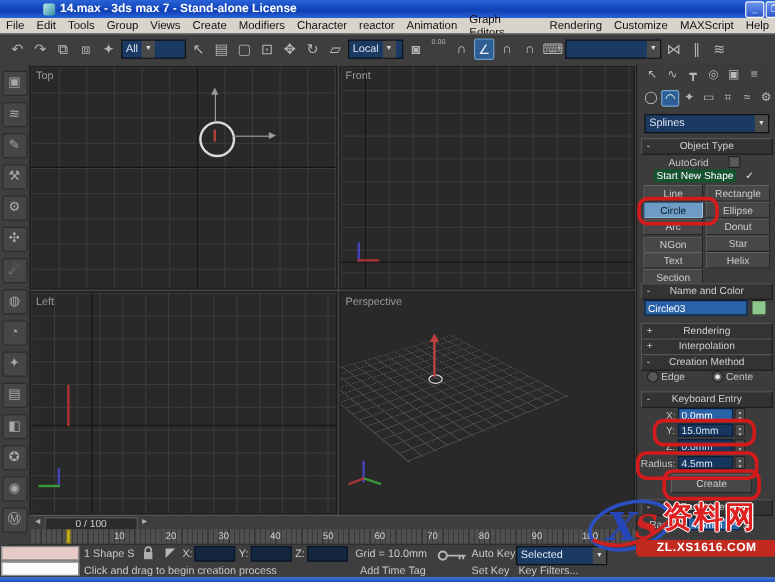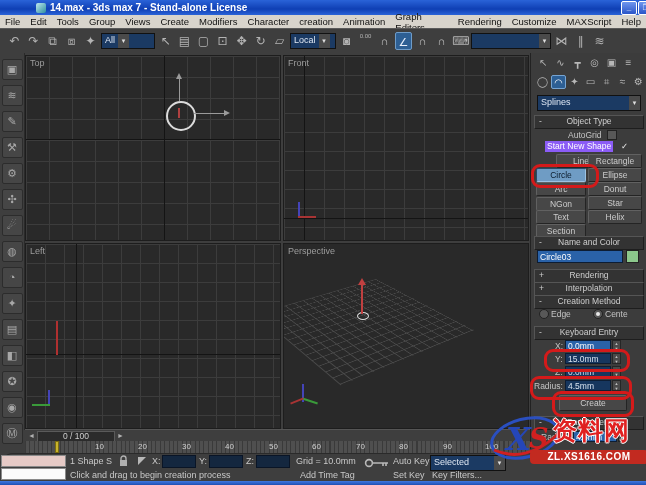--- a/index.html
+++ b/index.html
@@ -105,21 +105,21 @@
 
   <div id="menubar" class="abs">
     <span>File</span>
     <span>Edit</span>
     <span>Tools</span>
     <span>Group</span>
     <span>Views</span>
     <span>Create</span>
     <span>Modifiers</span>
     <span>Character</span>
-    <span>creation</span>
+    <span>reactor</span>
     <span>Animation</span>
     <span>Graph Editors</span>
     <span>Rendering</span>
     <span>Customize</span>
     <span>MAXScript</span>
     <span>Help</span>
   </div>
 
   <div id="toolbar" class="abs">
     <div class="tbi">↶</div>
@@ -243,25 +243,25 @@
 
     <div class="dd abs" style="left:6px;top:42px;width:96px;">
       <span>Splines</span>
       <span class="arrowbox" style="margin-left:auto">▼</span>
     </div>
 
     <div class="rollout" style="top:62px;">
       <span class="sign">-</span>
       <span>Object Type</span>
     </div>
-    <span class="plabel" style="left:37px;top:77px;">AutoGrid</span>
+    <span class="plabel" style="left:26px;top:77px;">AutoGrid</span>
     <div class="chk" style="left:76px;top:77px;"></div>
-    <span class="plabel" style="left:14px;top:88px;background:#8b5cf6;color:#fff;padding:0 2px;">Start New Shape</span>
+    <span class="plabel" style="left:14px;top:88px;background:#14532d;color:#fff;padding:0 2px;">Start New Shape</span>
     <span class="plabel" style="left:90px;top:88px;color:#e8e8e8;">✓</span>
-    <div class="pbtn" style="left:5px;top:101px;width:48px;margin-left:20px;">Line</div>
+    <div class="pbtn" style="left:5px;top:101px;width:48px;">Line</div>
     <div class="pbtn" style="left:57px;top:101px;width:52px;">Rectangle</div>
     <div class="pbtn on" style="left:5px;top:115px;width:48px;">Circle</div>
     <div class="pbtn" style="left:57px;top:115px;width:52px;">Ellipse</div>
     <div class="pbtn" style="left:5px;top:129px;width:48px;">Arc</div>
     <div class="pbtn" style="left:57px;top:129px;width:52px;">Donut</div>
     <div class="pbtn" style="left:5px;top:144px;width:48px;">NGon</div>
     <div class="pbtn" style="left:57px;top:143px;width:52px;">Star</div>
     <div class="pbtn" style="left:5px;top:157px;width:48px;">Text</div>
     <div class="pbtn" style="left:57px;top:157px;width:52px;">Helix</div>
     <div class="pbtn" style="left:5px;top:171px;width:48px;">Section</div>

